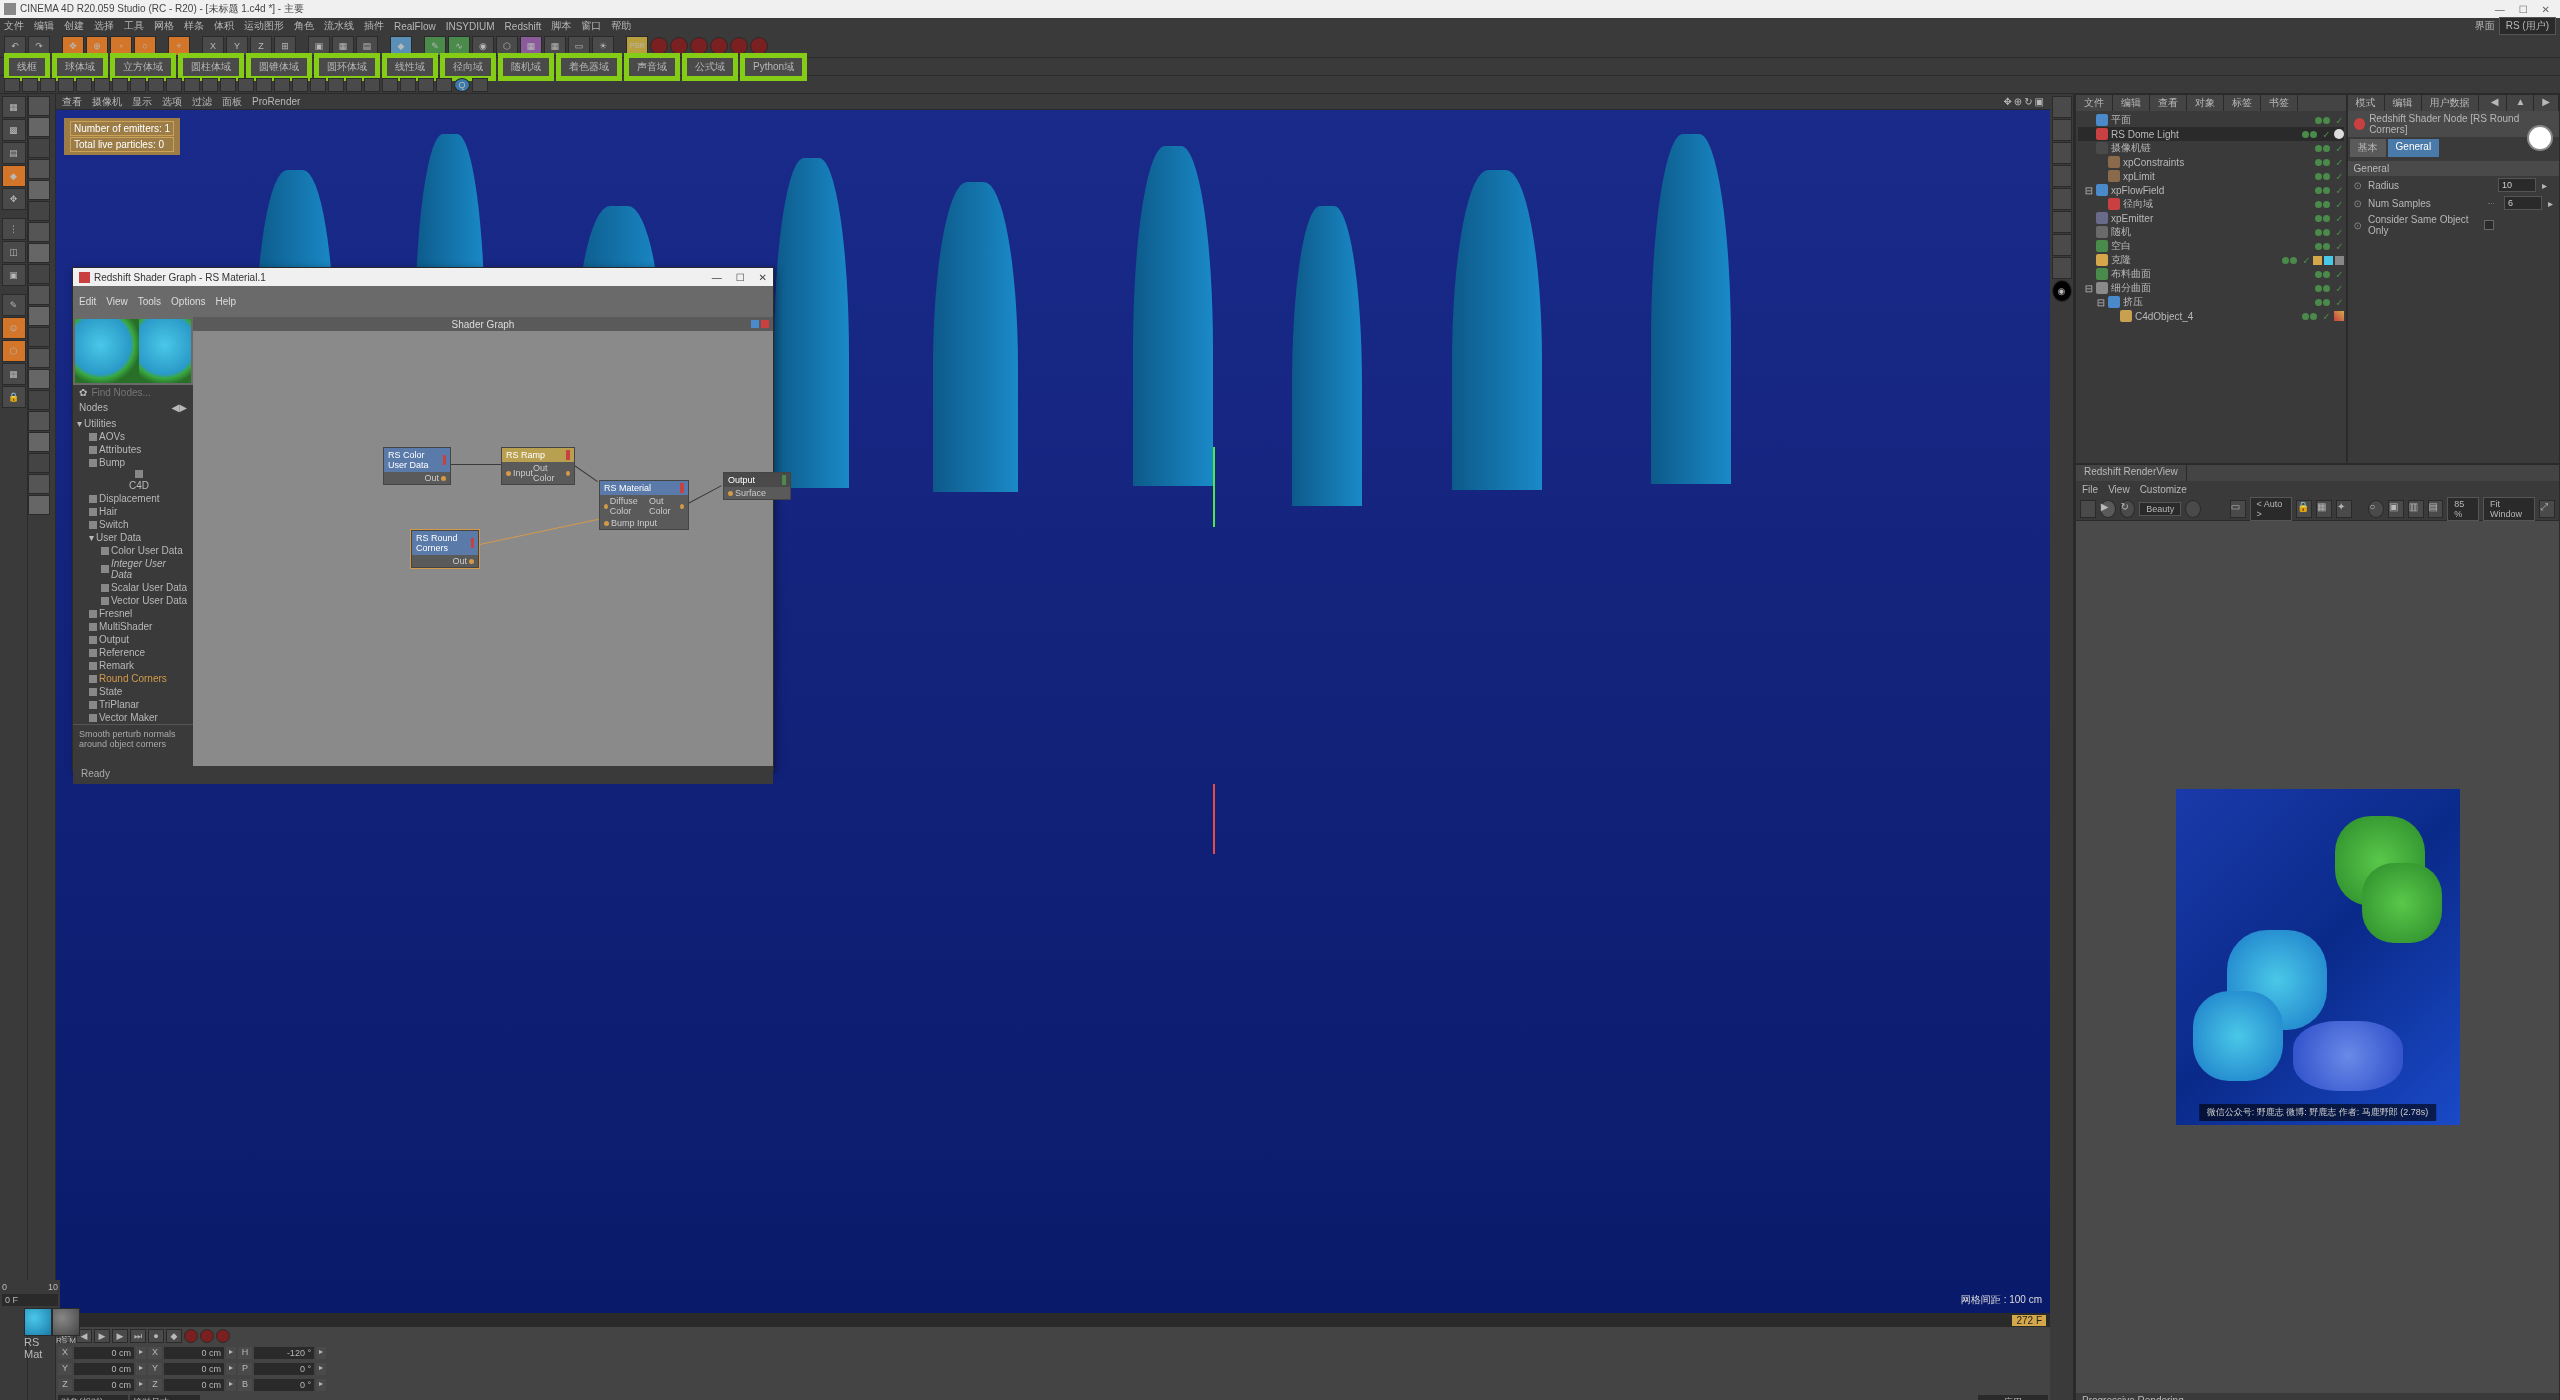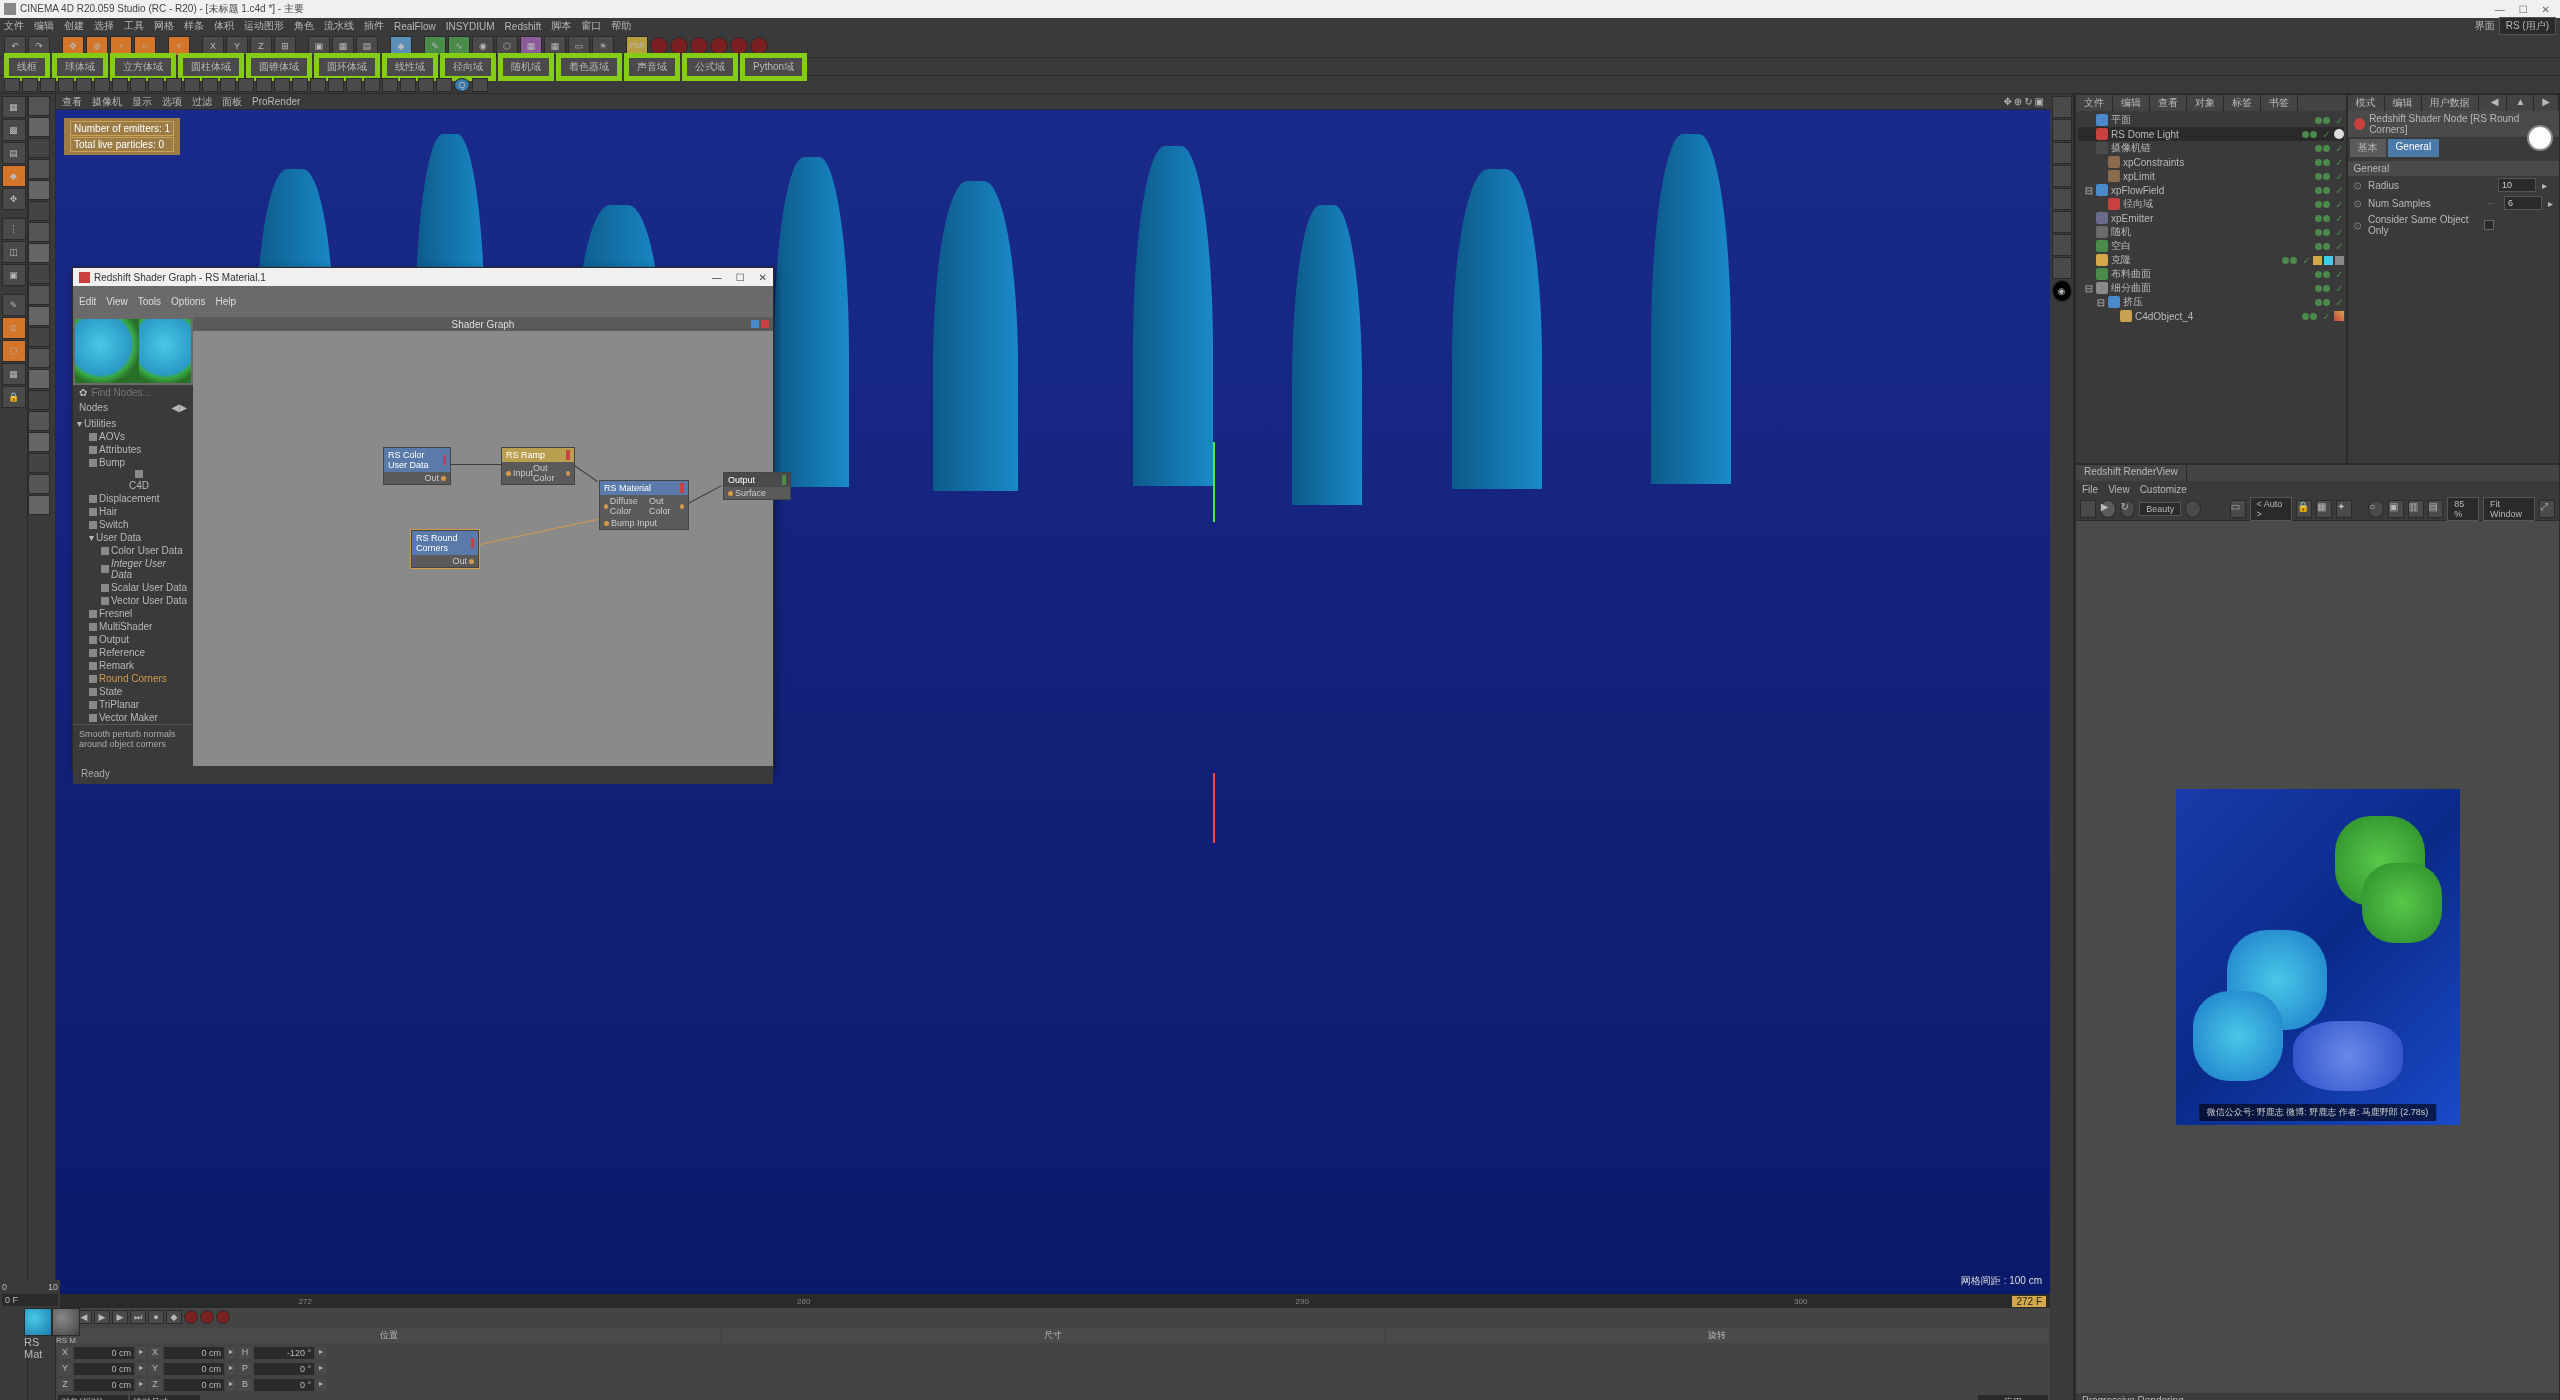--- a/index.html
+++ b/index.html
@@ -341,46 +341,35 @@
       <div style="position:absolute; left:58%; top:56%; width:2px; height:70px; background:#e84a4a"></div>
       <div class="vp-overlay">
         <div>Number of emitters: 1</div>
         <div>Total live particles: 0</div>
       </div>
       <div class="vp-grid-label">网格间距 : 100 cm</div>
     </div>
 
     <div class="bottom-bar">
       <div class="timeline-track">
-        <div class="timeline-nums">
-          <span>272</span>
-          <span>280</span>
-          <span>290</span>
-          <span>300</span>
-        </div>
         <div style="position:absolute; right:4px; background:#d4a84a; padding:0 4px; color:#222">272 F</div>
       </div>
       <div style="display:flex; gap:2px; padding:2px; align-items:center">
         <div class="tool-btn" style="width:16px;height:14px">⏮</div>
         <div class="tool-btn" style="width:16px;height:14px">◀</div>
         <div class="tool-btn" style="width:16px;height:14px">▶</div>
         <div class="tool-btn" style="width:16px;height:14px">▶</div>
         <div class="tool-btn" style="width:16px;height:14px">⏭</div>
         <div class="tool-btn" style="width:16px;height:14px">●</div>
         <div class="tool-btn" style="width:16px;height:14px">◆</div>
         <div class="tool-btn dred" style="width:14px;height:14px"></div>
         <div class="tool-btn dred" style="width:14px;height:14px"></div>
         <div class="tool-btn dred" style="width:14px;height:14px"></div>
       </div>
 
-      <div class="coord-row">
-        <div class="coord-lbl">位置</div>
-        <div class="coord-lbl">尺寸</div>
-        <div class="coord-lbl">旋转</div>
-      </div>
       <div id="coord-rows">
           <div class="coord-row">
             <div style="width: 14px; text-align: center; background: rgb(74, 74, 74); font-size: 9px;">X</div>
             <div class="coord-cell">0 cm</div>
             <div style="width: 10px; font-size: 8px; background: rgb(74, 74, 74); text-align: center;">▸</div>
             <div style="width: 14px; text-align: center; background: rgb(74, 74, 74); font-size: 9px;">X</div>
             <div class="coord-cell">0 cm</div>
             <div style="width: 10px; font-size: 8px; background: rgb(74, 74, 74); text-align: center;">▸</div>
             <div style="width: 14px; text-align: center; background: rgb(74, 74, 74); font-size: 9px;">H</div>
             <div class="coord-cell">-120 °</div>

